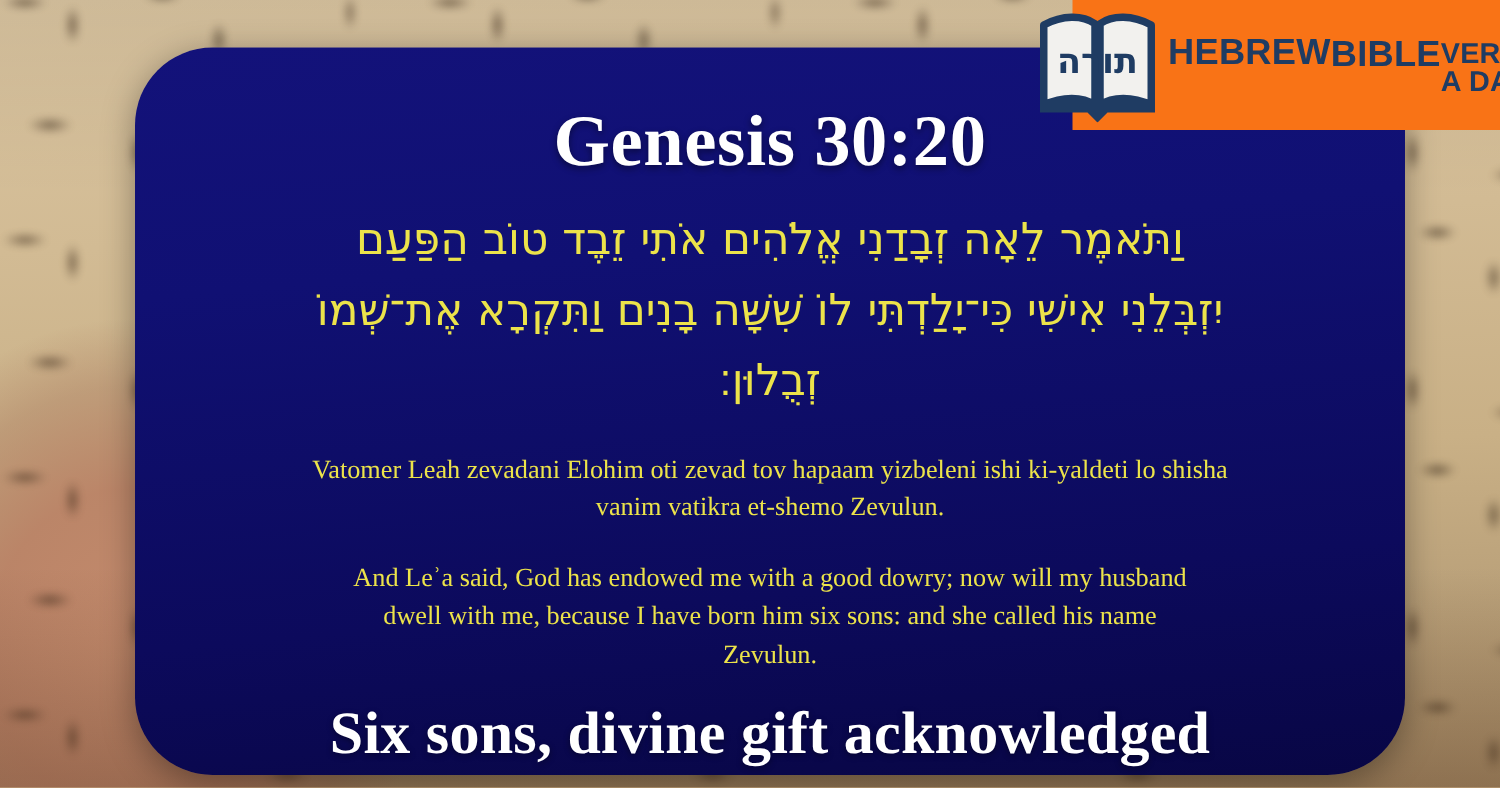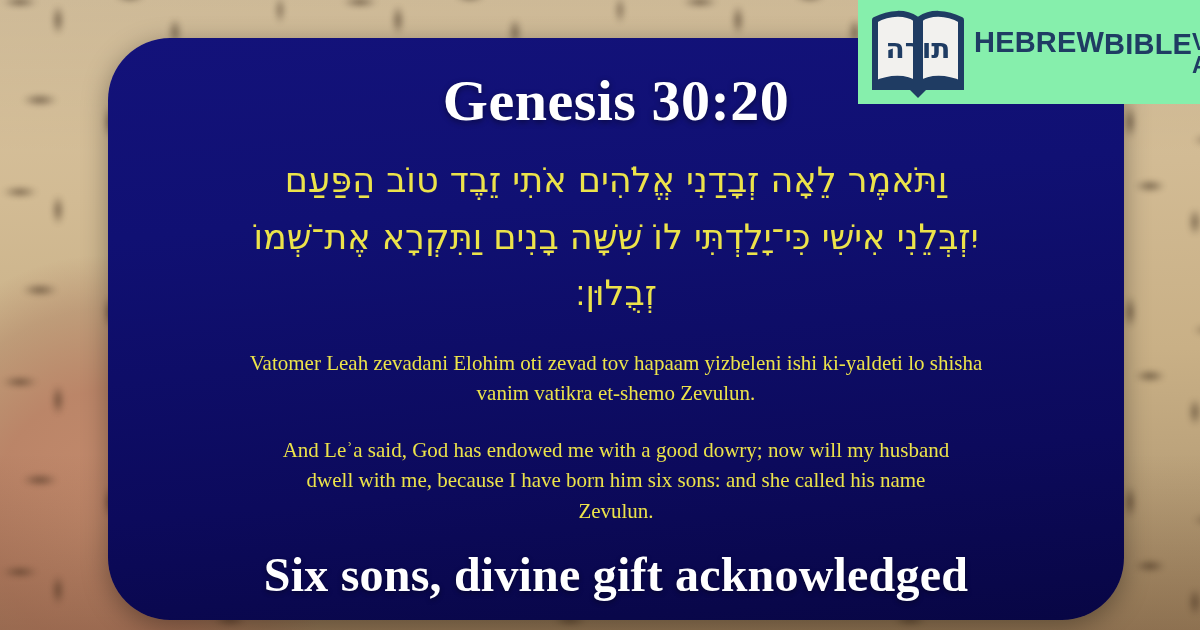--- a/index.html
+++ b/index.html
@@ -62,21 +62,21 @@
     position: absolute;
     left: 108px;
     top: 38px;
     width: 1016px;
     height: 582px;
     background: #0f1068;
     background: linear-gradient(175deg, #13127a 0%, #101073 30%, #0c0a5c 72%, #080644 100%);
     border-radius: 62px;
     box-shadow: 0 6px 26px rgba(0,0,0,0.35);
     box-sizing: border-box;
-    padding: 14px 40px 0 40px;
+    padding: 26px 40px 0 40px;
     text-align: center;
     overflow: hidden;
   }
 
   .verse-ref {
     color: #ffffff;
     font-size: 58px;
     font-weight: 700;
     line-height: 1.0;
     letter-spacing: 0.5px;
@@ -125,26 +125,27 @@
     text-shadow: 0 2px 5px rgba(0,0,0,0.4);
   }
 
   
   .logo {
     position: absolute;
     left: 858px;
     top: 0px;
     width: 342px;
     height: 104px;
-    background: #86efac;
+    background: #f97316;
     display: flex;
     align-items: center;
     gap: 8px;
     padding: 6px 8px 6px 12px;
     box-sizing: border-box;
+    justify-content: center;
   }
   .logo-mark {
     flex: 0 0 auto;
     width: 96px;
     height: 92px;
     position: relative;
   }
   .logo-mark svg { display: block; }
   .logo-text {
     display: flex;

